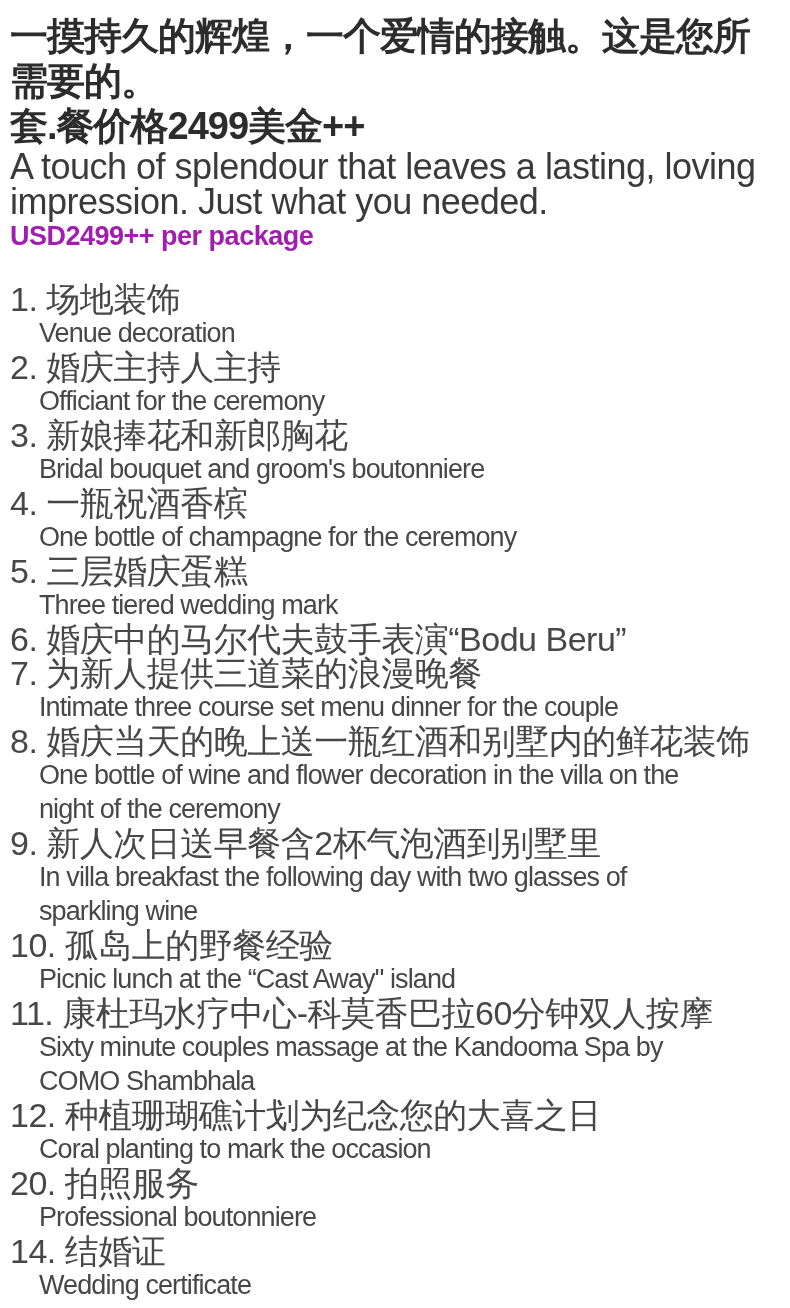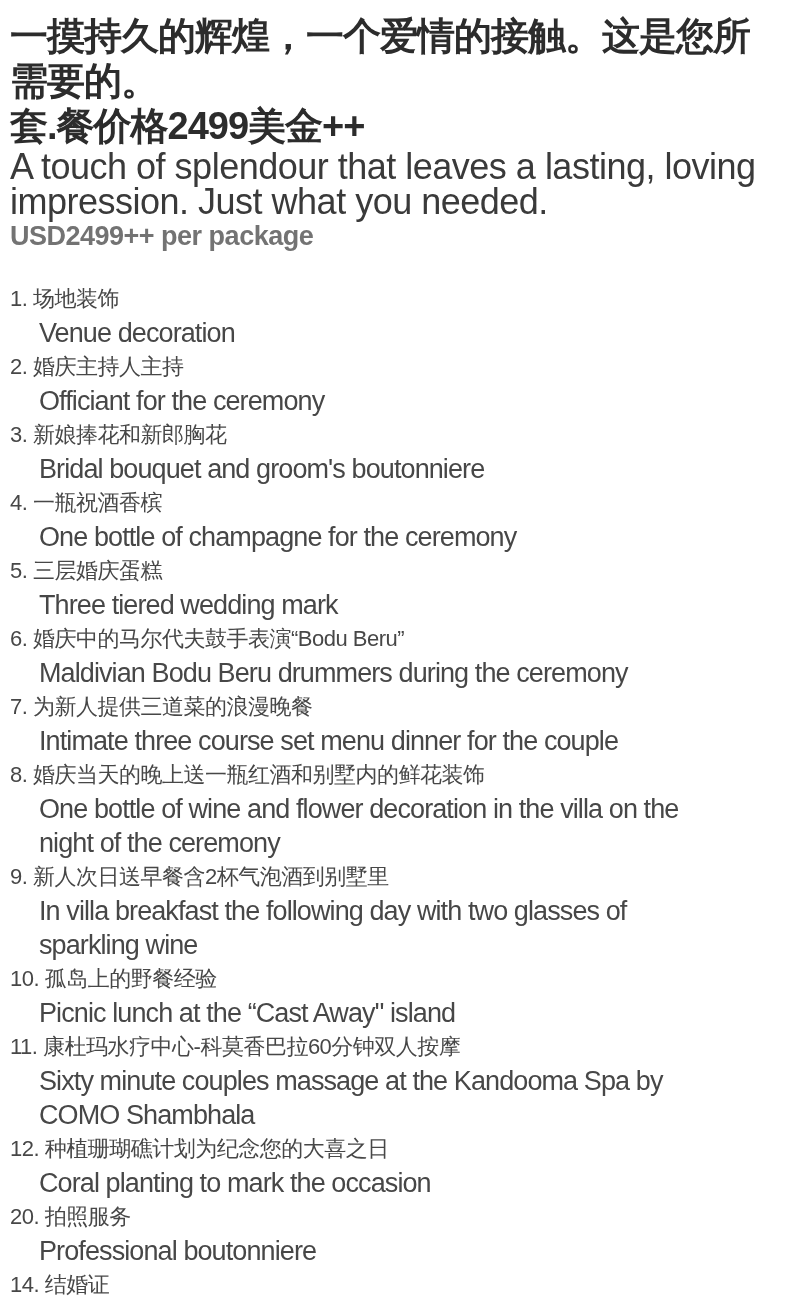--- a/index.html
+++ b/index.html
@@ -35,28 +35,28 @@
     font-weight: normal;
     line-height: 35px;
     color: #3a3a3a;
     letter-spacing: -0.5px;
     white-space: pre-line;
   }
   .price-en {
     font-size: 27px;
     font-weight: bold;
     line-height: 35px;
-    color: #737373;
+    color: #a21caf;
     letter-spacing: -0.5px;
   }
   .spacer {
     height: 28px;
   }
   .item-zh {
-    font-size: 22px;
+    font-size: 34px;
     font-weight: normal;
     line-height: 34px;
     color: #474747;
     letter-spacing: -0.5px;
   }
   .item-en {
     font-size: 27px;
     font-weight: normal;
     line-height: 34px;
     color: #474747;
@@ -102,21 +102,20 @@
       <div class="item-en">One bottle of champagne for the ceremony</div>
     </div>
 
     <div class="item">
       <div class="item-zh">5. 三层婚庆蛋糕</div>
       <div class="item-en">Three tiered wedding mark</div>
     </div>
 
     <div class="item">
       <div class="item-zh">6. 婚庆中的马尔代夫鼓手表演“Bodu Beru”</div>
-      <div class="item-en">Maldivian Bodu Beru drummers during the ceremony</div>
     </div>
 
     <div class="item">
       <div class="item-zh">7. 为新人提供三道菜的浪漫晚餐</div>
       <div class="item-en">Intimate three course set menu dinner for the couple</div>
     </div>
 
     <div class="item">
       <div class="item-zh">8. 婚庆当天的晚上送一瓶红酒和别墅内的鲜花装饰</div>
       <div class="item-en">One bottle of wine and flower decoration in the villa on the

